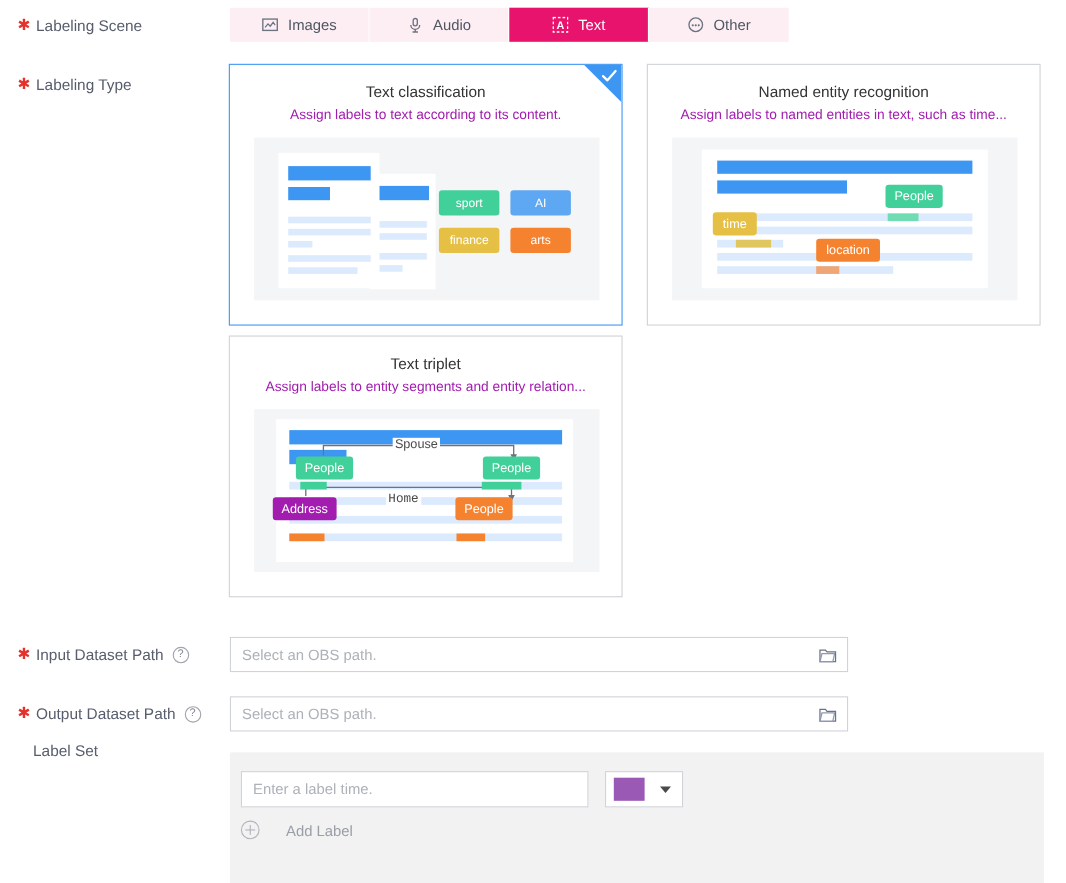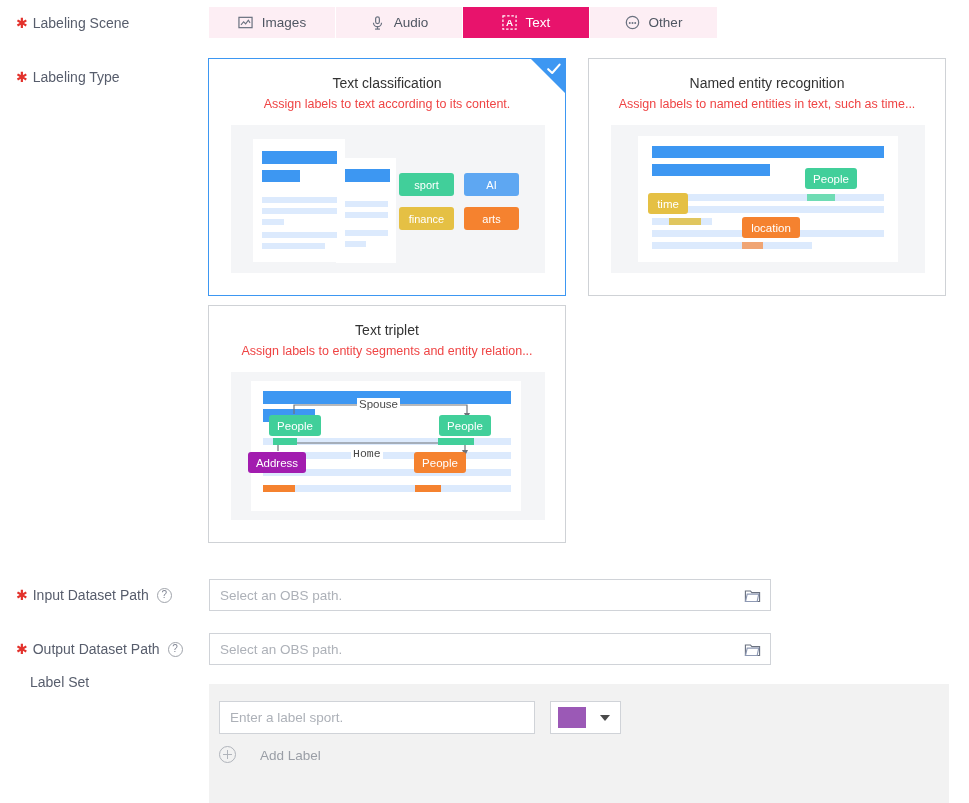--- a/index.html
+++ b/index.html
@@ -83,21 +83,21 @@
   .card.selected { border: 1px solid #3d97f2; }
   .card-title {
     text-align: center;
     font-size: 14px;
     color: #333333;
     margin-top: 16px;
   }
   .card-desc {
     text-align: center;
     font-size: 12.5px;
-    color: #ef4444;
+    color: #a21caf;
     margin-top: 6px;
     padding: 0 12px;
     white-space: nowrap;
     overflow: hidden;
     text-overflow: ellipsis;
   }
   .card-illus {
     position: absolute;
     left: 22px; top: 66px;
     width: 314px; height: 148px;
@@ -411,21 +411,21 @@
   </div>
 
   <div class="row" style="left:0; top:671px; height:22px;">
     <div class="label-col" style="height:22px; padding-left:30px;">
       <span class="label-text">Label Set</span>
     </div>
   </div>
 
   <div class="labelset-box">
     <div class="label-name-input">
-      <span>Enter a label sport.</span>
+      <span>Enter a label time.</span>
     </div>
     <div class="color-select">
       <div class="color-swatch" style="background: rgb(155, 89, 182);"></div>
       <div class="caret-down"></div>
     </div>
     <div class="add-label">
       <span class="plus-circle"></span>
       <span>Add Label</span>
     </div>
   </div>

